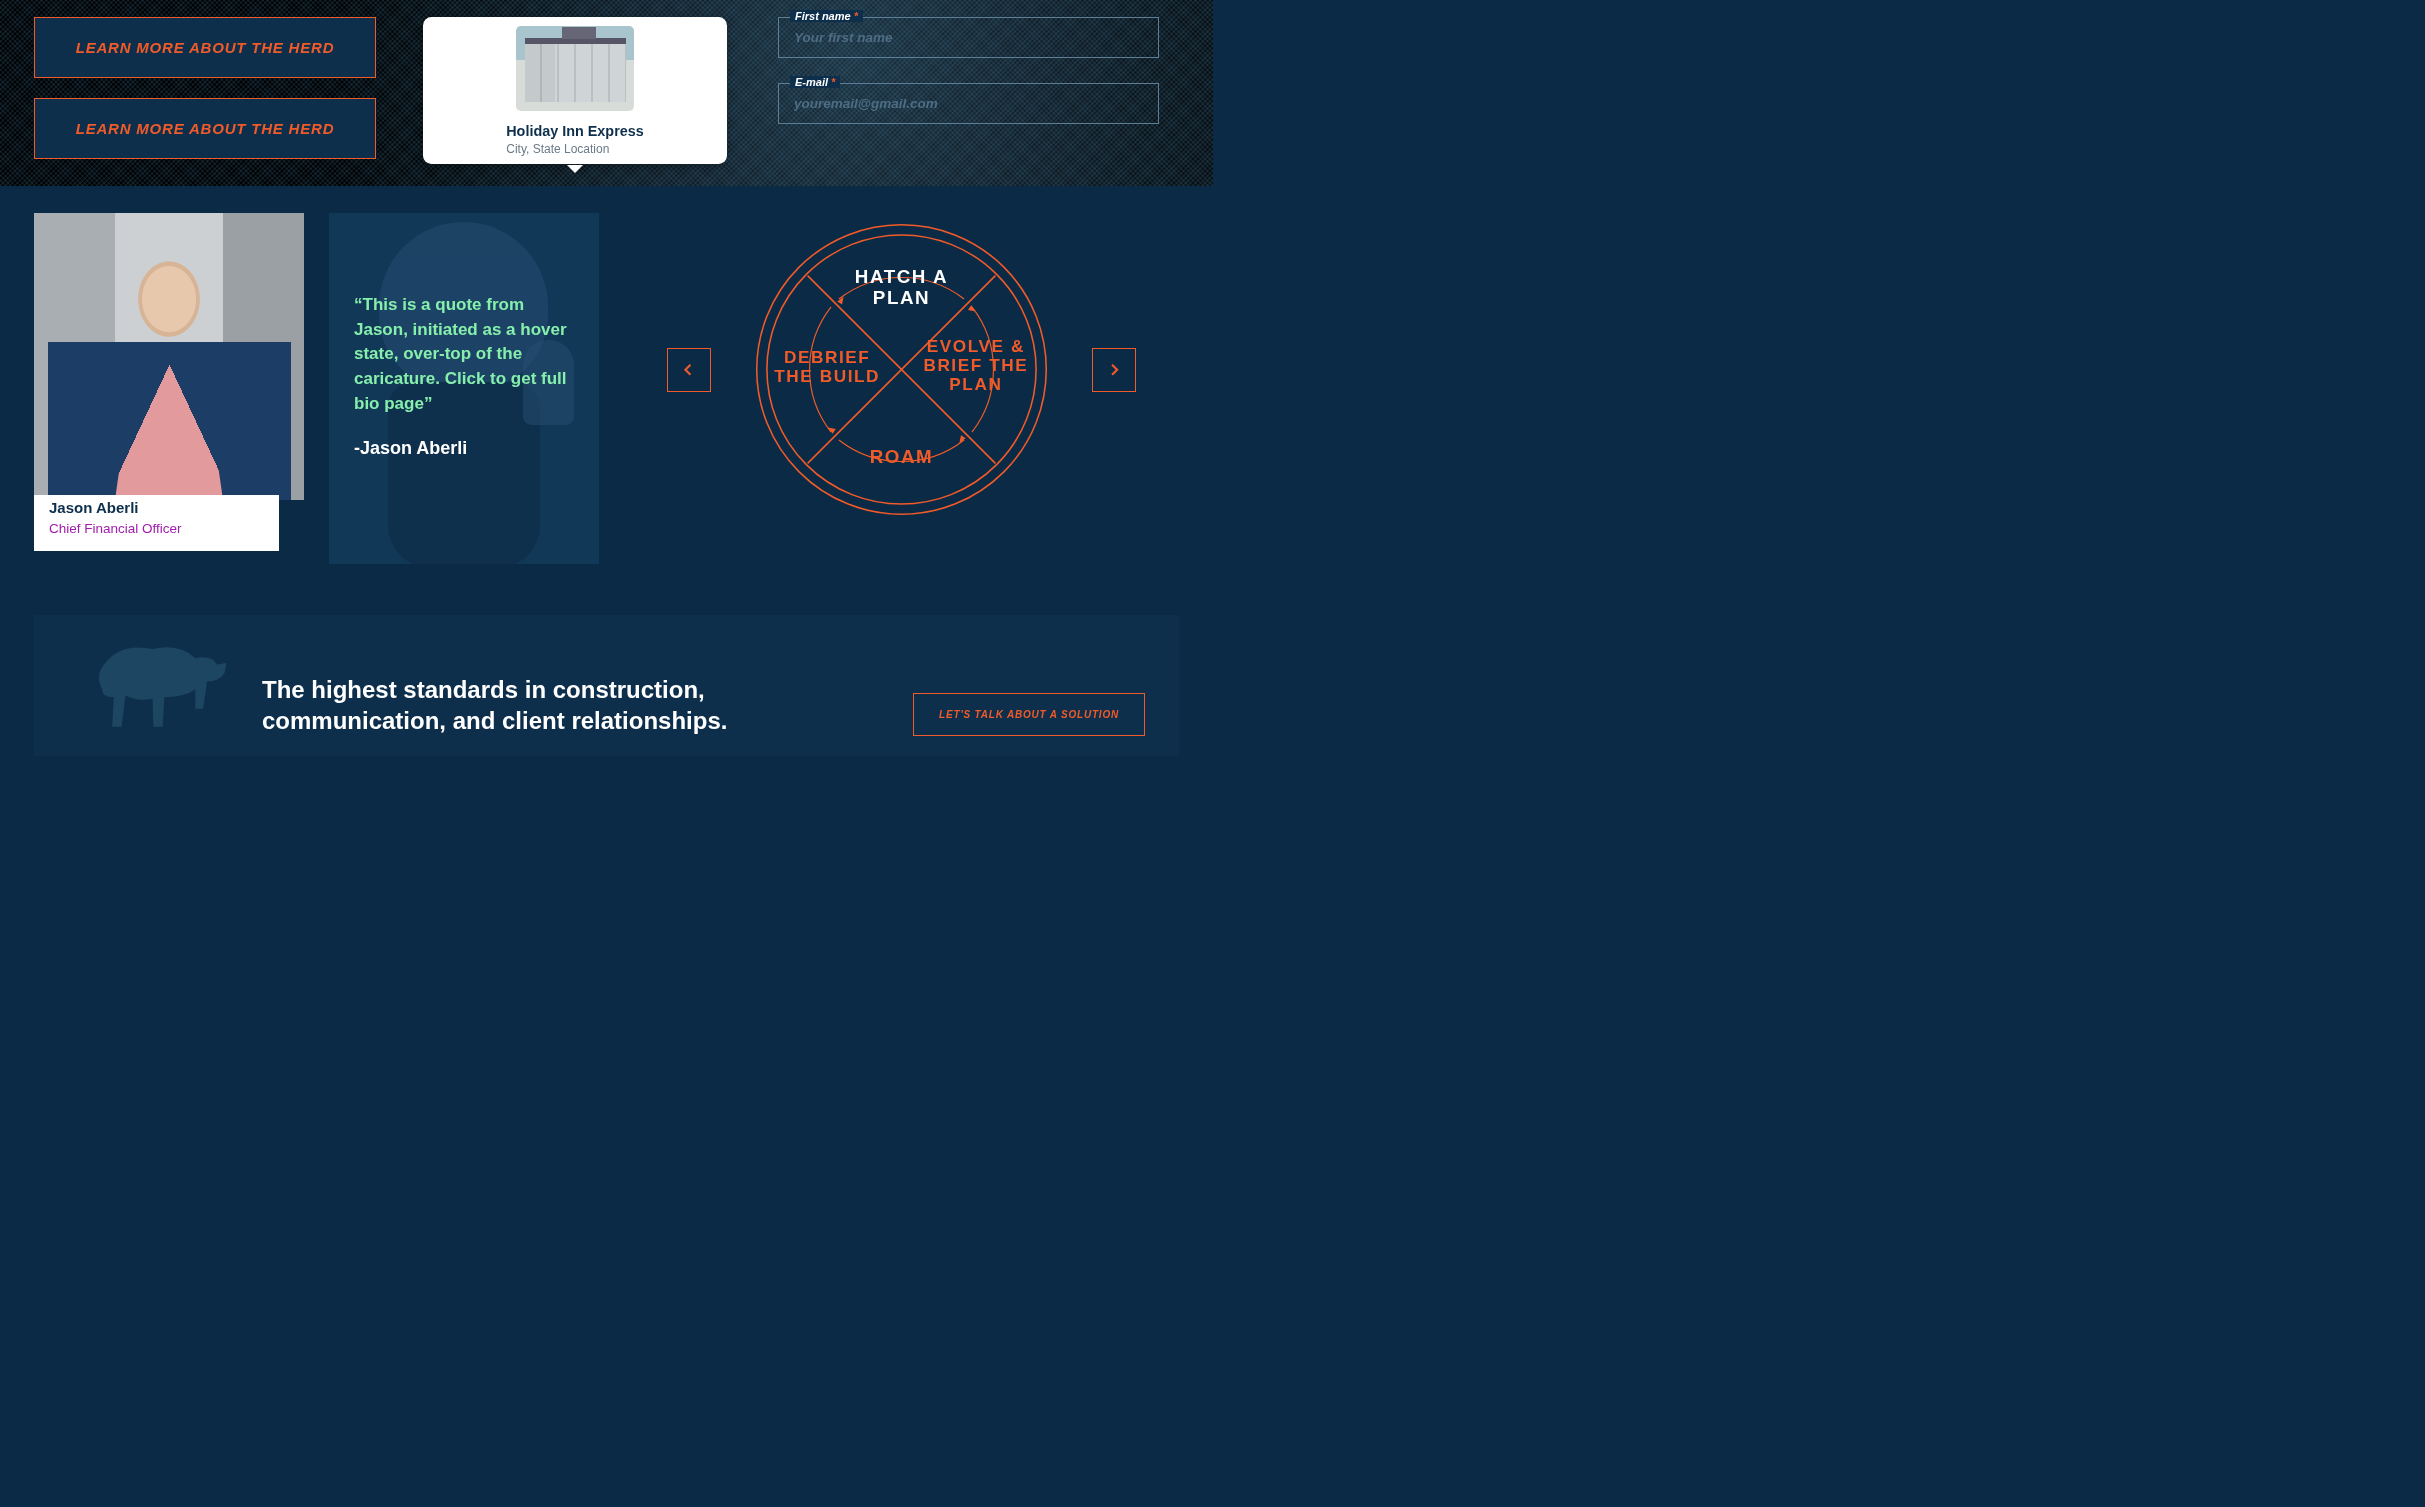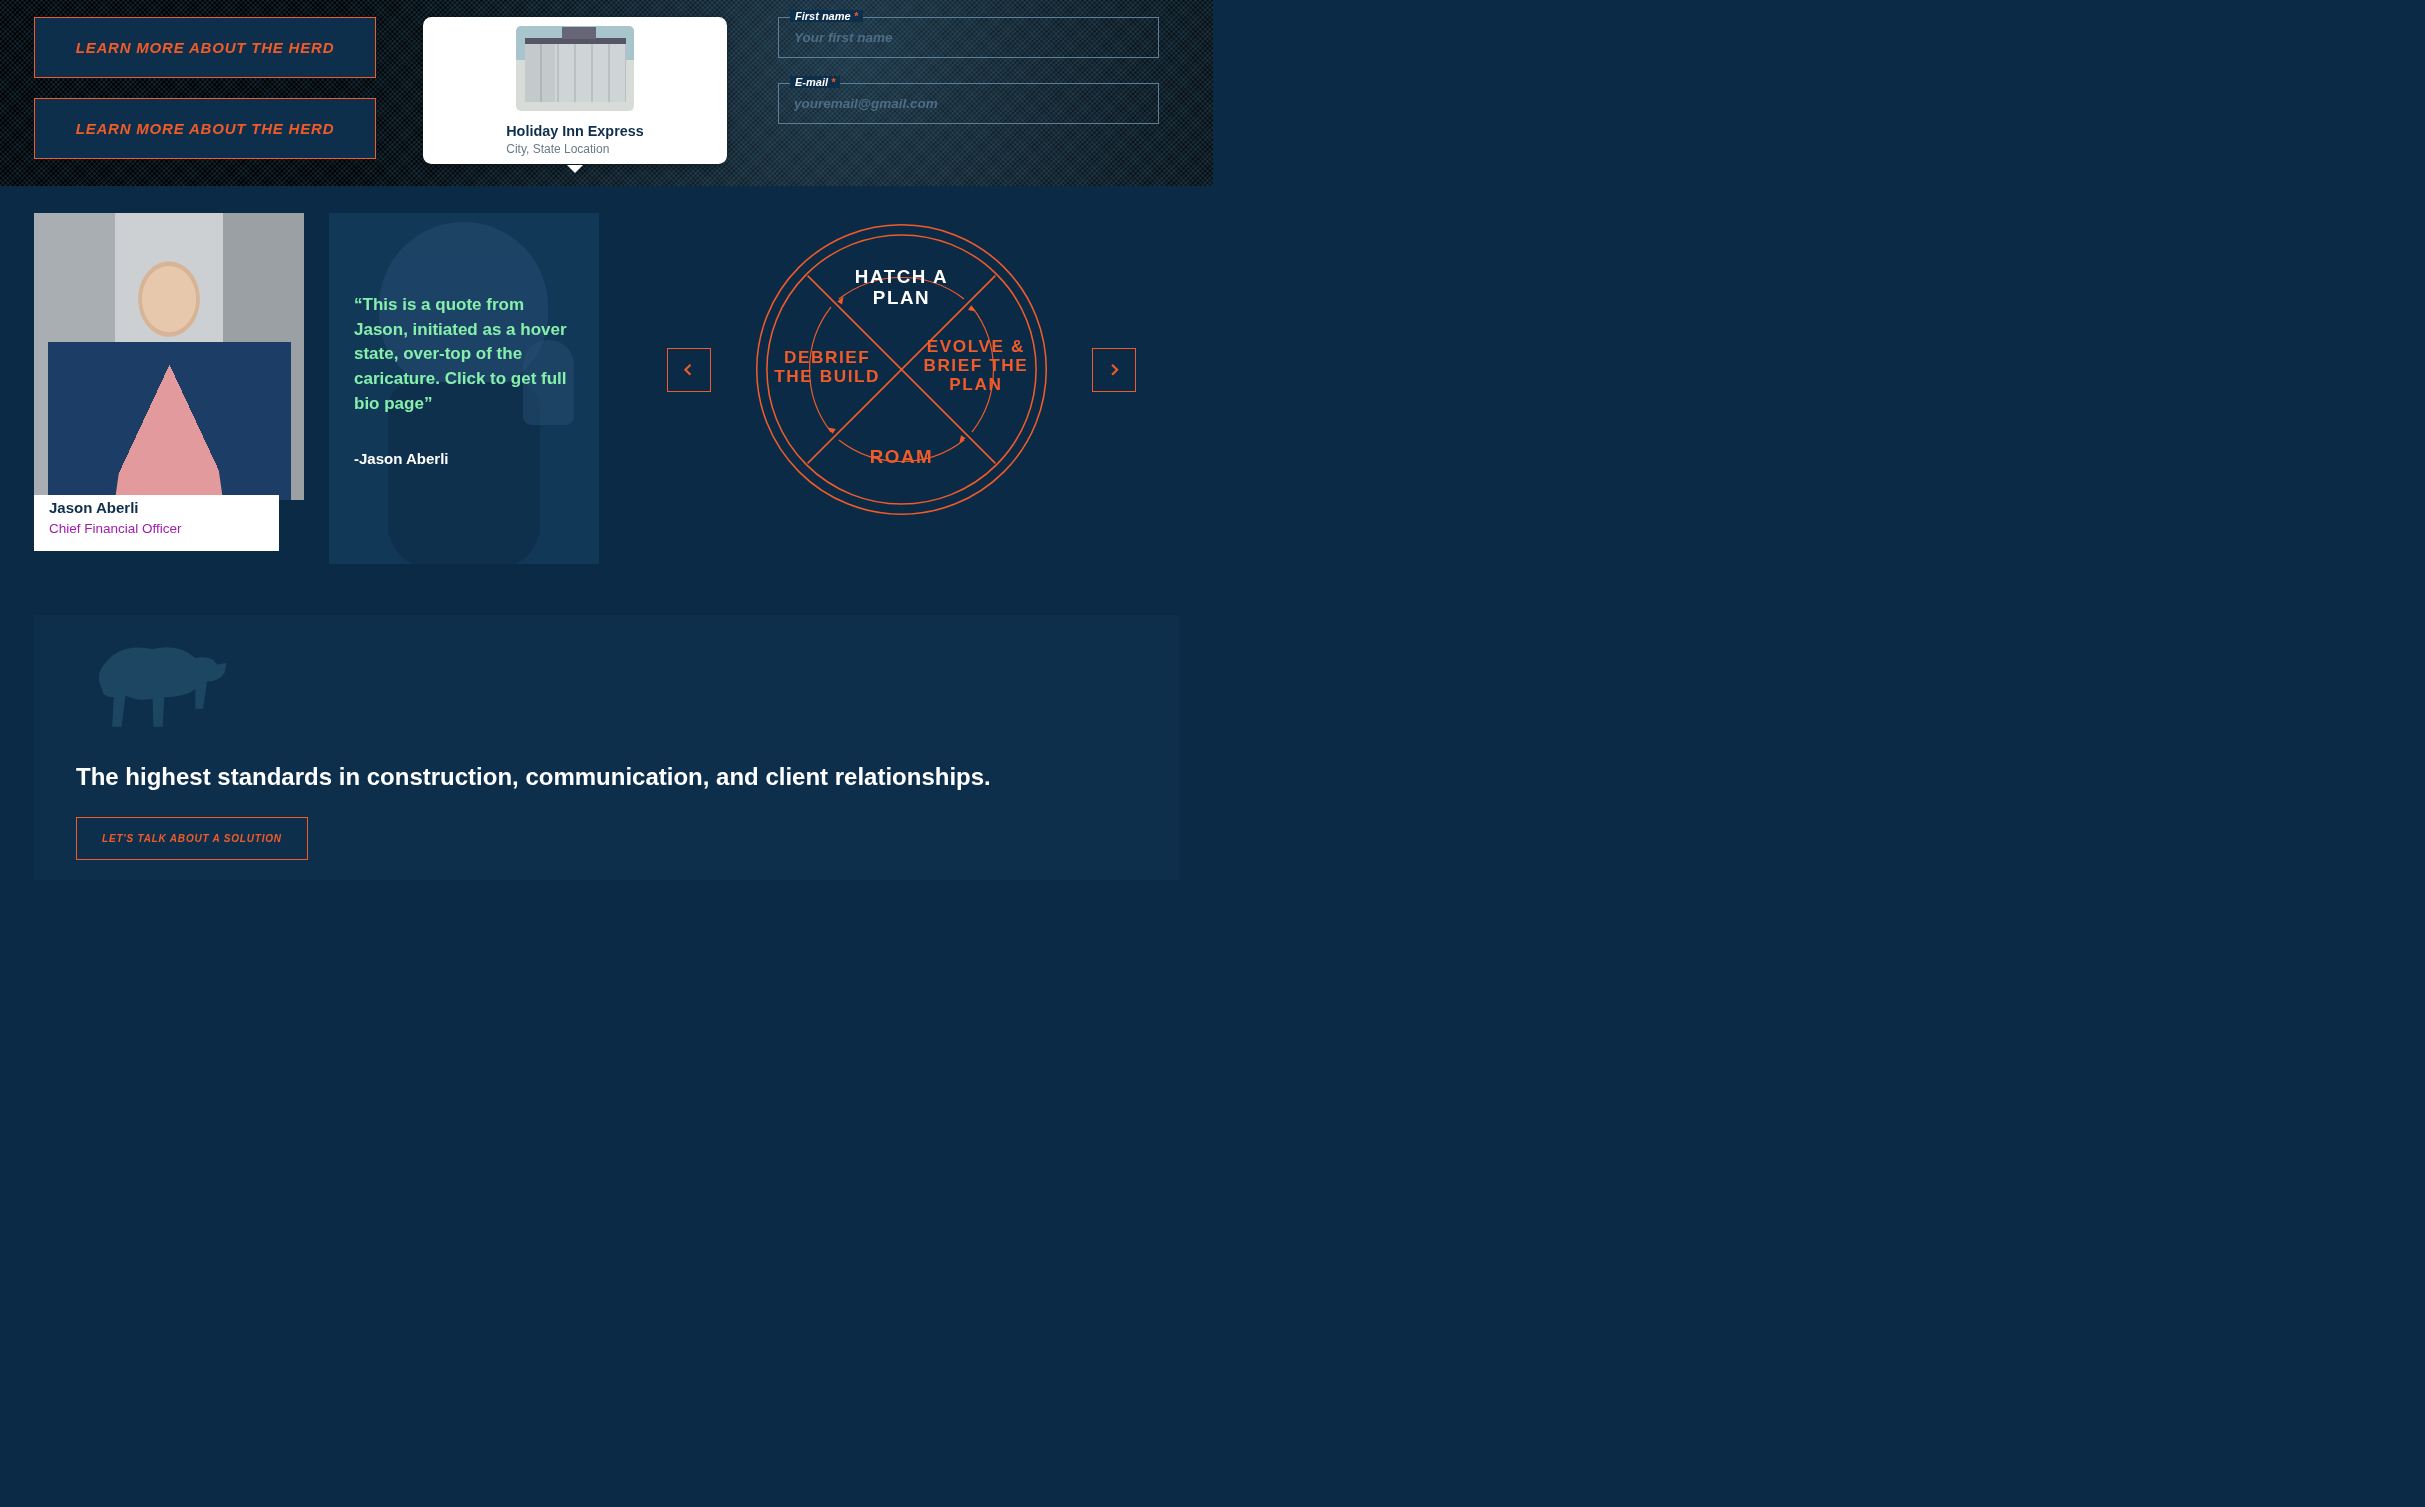--- a/index.html
+++ b/index.html
@@ -196,23 +196,23 @@
   }
   .quote-text {
     position: relative;
     color: #86efac;
     font-weight: 700;
     font-size: 17px;
     line-height: 1.45;
   }
   .quote-attr {
     position: relative;
-    margin-top: 34px;
+    margin-top: 22px;
     font-weight: 700;
-    font-size: 15px;
+    font-size: 18px;
   }
 
   .compass-wrap {
     flex: 1;
     display: flex;
     align-items: center;
     justify-content: center;
     gap: 34px;
   }
   .nav-arrow {
@@ -225,24 +225,23 @@
   .nav-arrow svg { stroke: #f15b29; }
 
   .compass { width: 313px; height: 313px; }
 
   .compass text { font-family: "Arial Narrow", Arial, sans-serif; font-weight: 600; letter-spacing: 2px; }
 
   .footer-band {
     margin: 51px 34px 25px 34px;
     background: #0e2f4c;
     display: flex;
-    align-items: flex-start;
+    align-items: flex-end;
     gap: 25px;
     padding: 20px 34px 20px 42px;
-    flex-direction: column;
   }
   .bison {
     width: 161px; height: 101px;
     color: #1c4662;
     flex-shrink: 0;
   }
   .footer-text {
     flex: 1;
     font-size: 24px;
     font-weight: 800;

